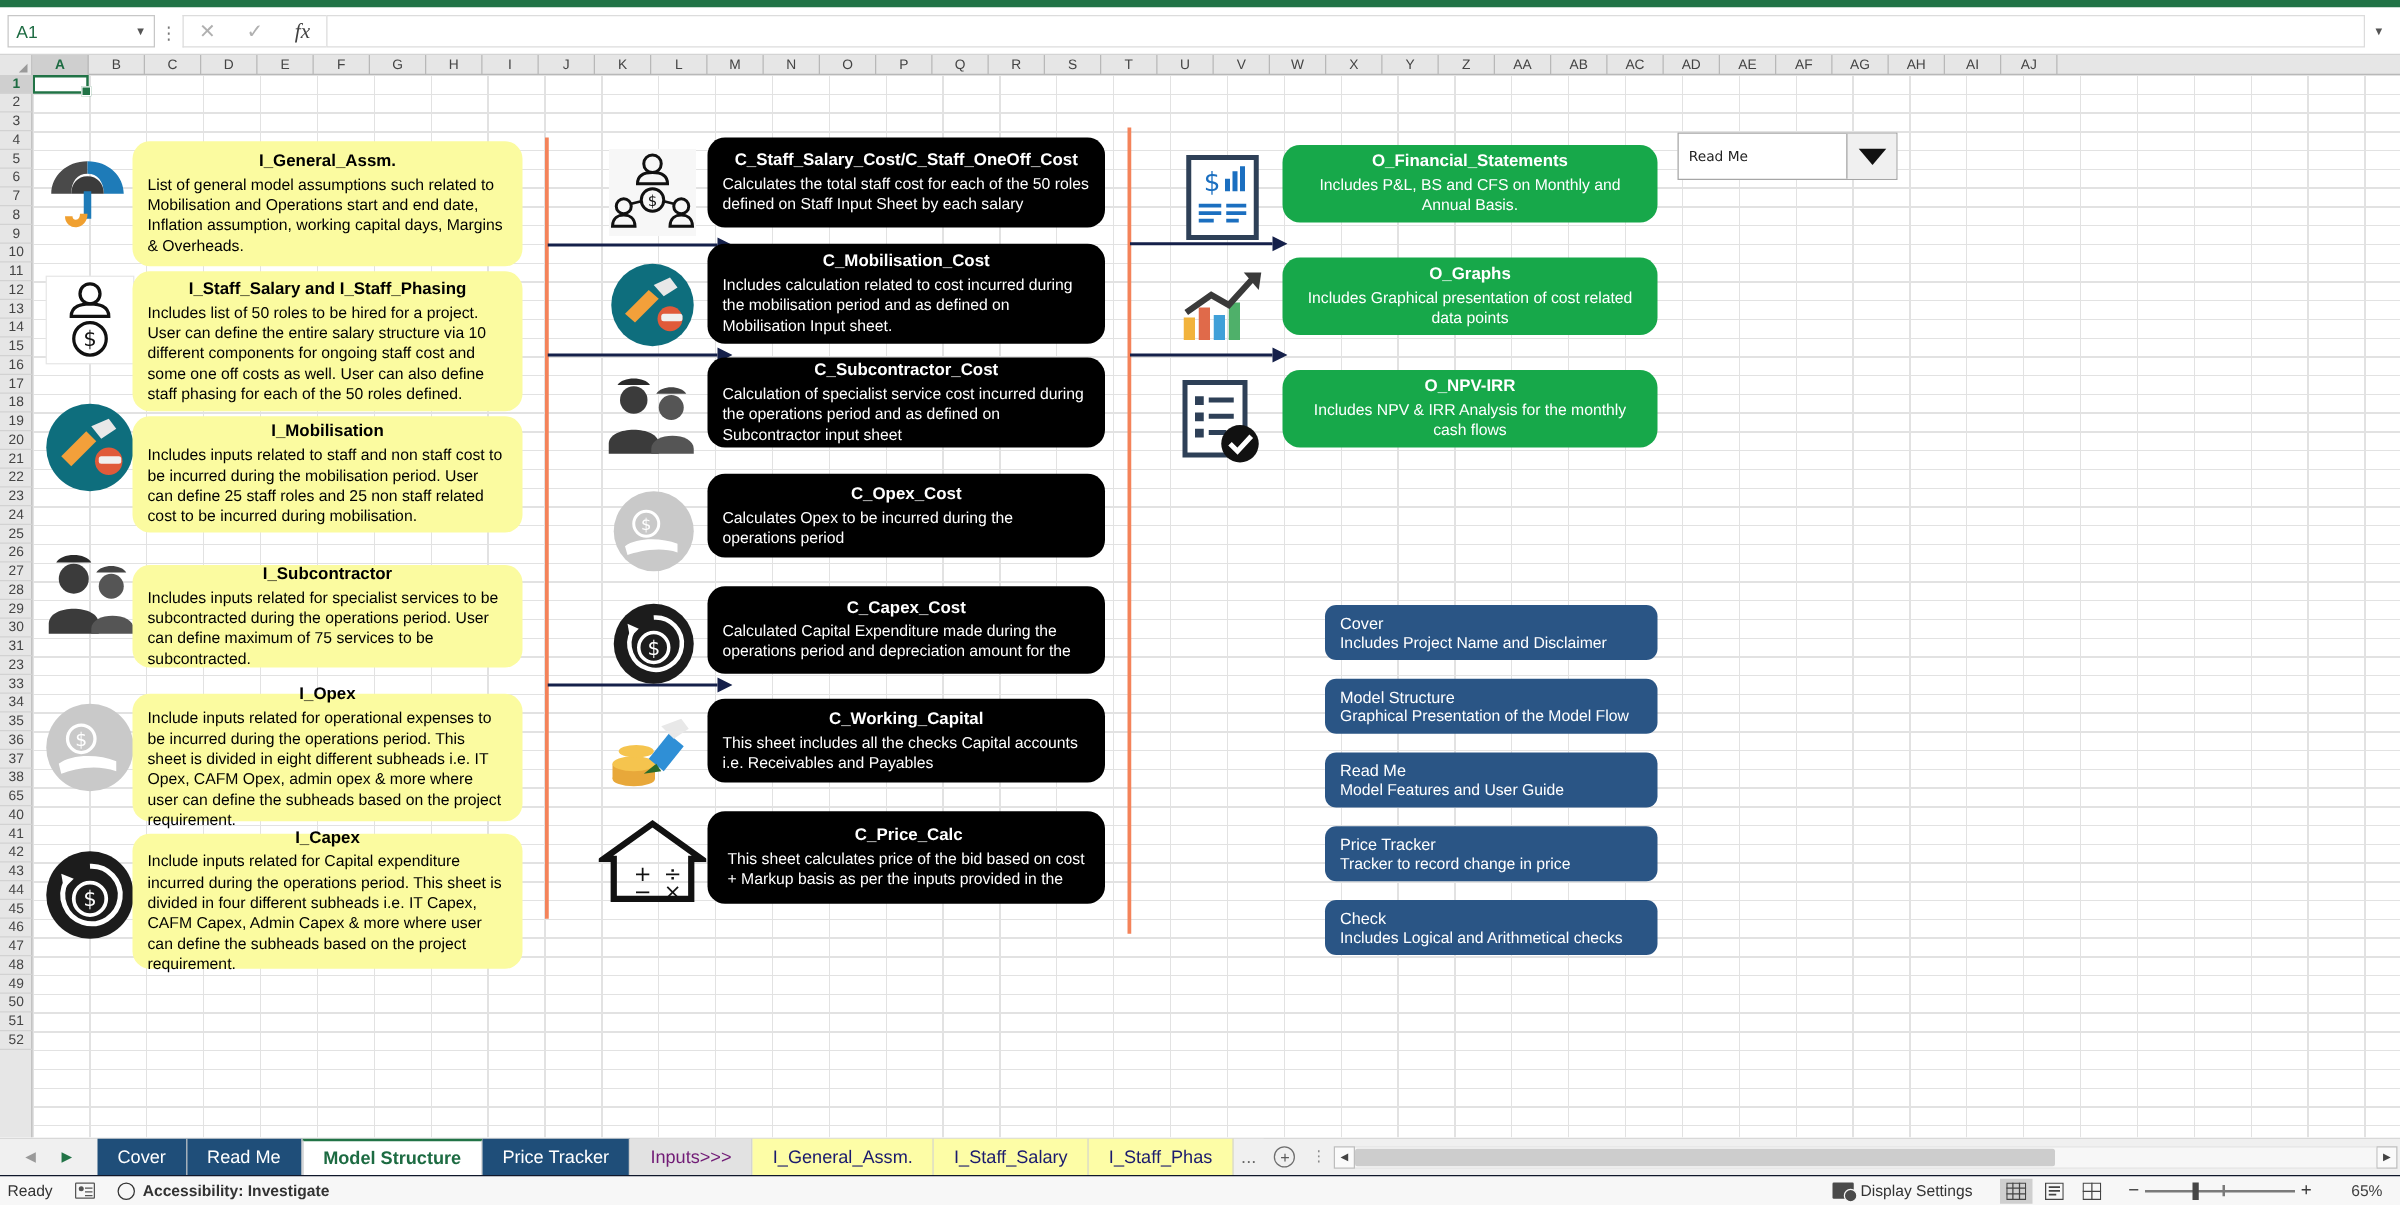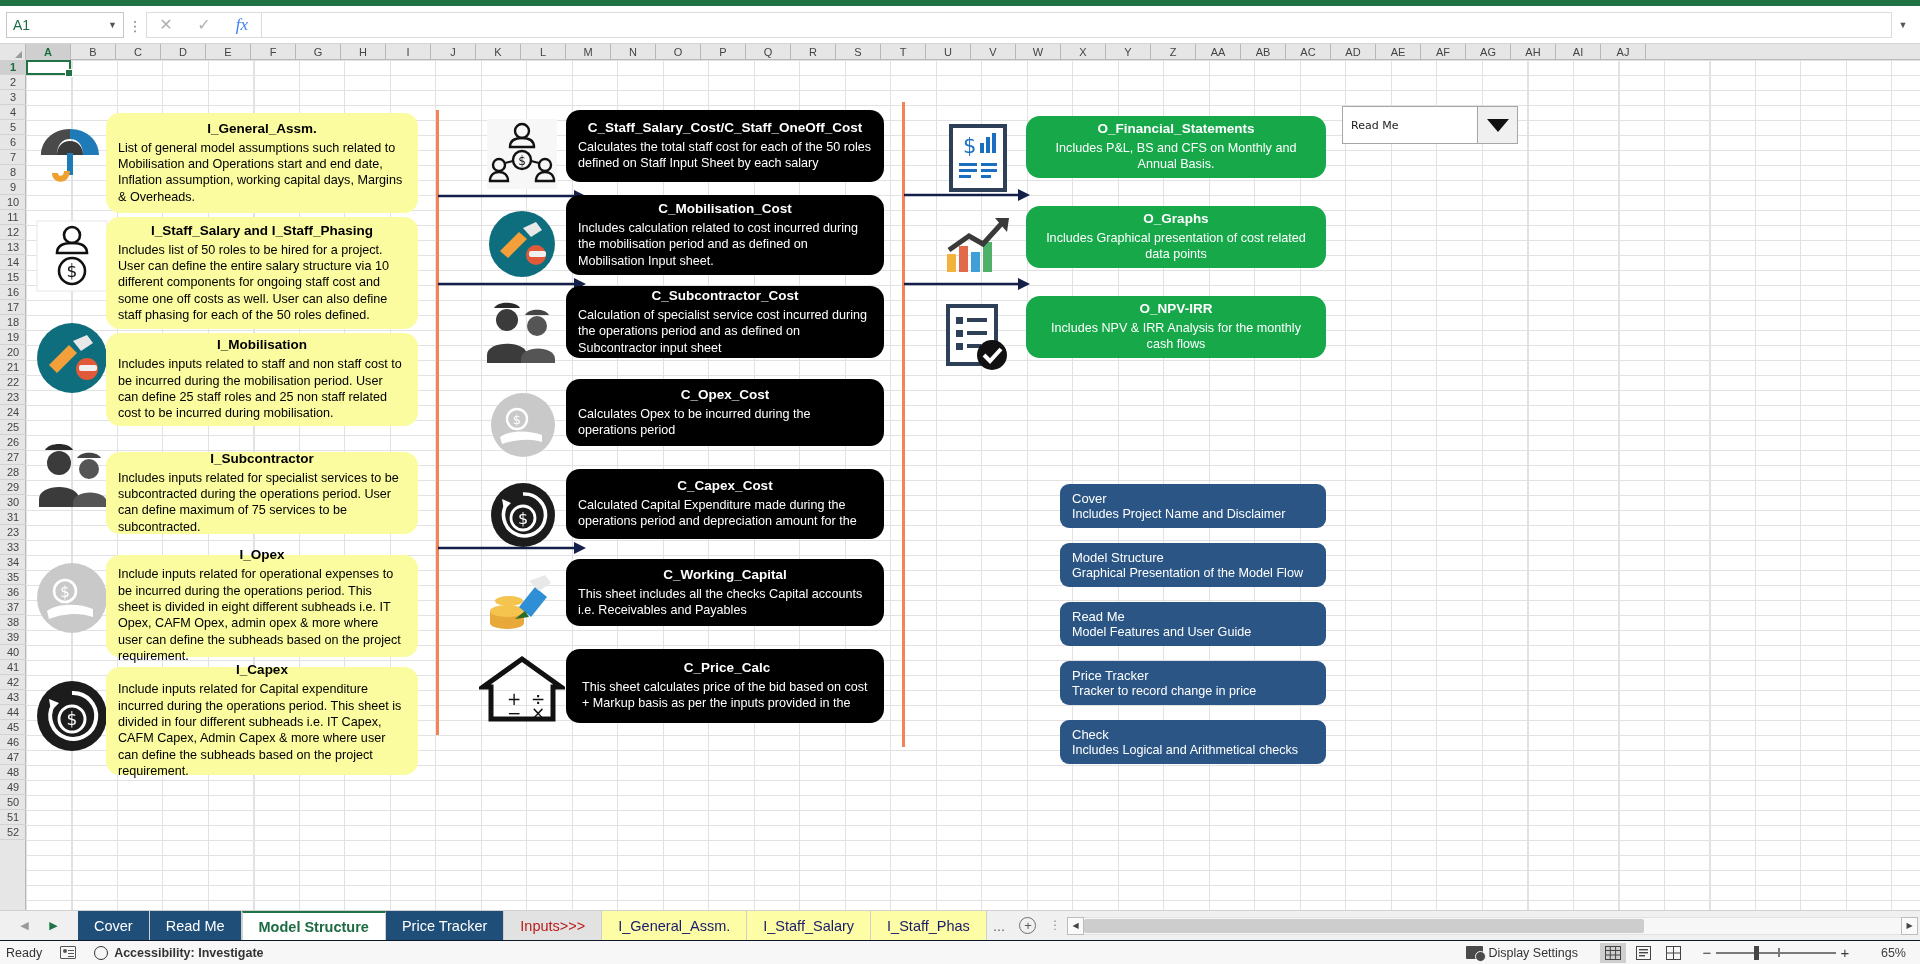--- a/index.html
+++ b/index.html
@@ -46,21 +46,21 @@
     display: flex; align-items: center;
     height: 26px;
     border: 1px solid #dcdcdc; border-right: none;
     background: #fff;
   }
   .fx-btn {
     width: 38px; height: 24px;
     display: flex; align-items: center; justify-content: center;
     color: #b0b0b0; font-size: 16px;
   }
-  .fx-btn.italic { font-style: italic; color: #3b82f6; font-family: "Liberation Serif", serif; font-size: 17px;}
+  .fx-btn.italic { font-style: italic; color: #404040; font-family: "Liberation Serif", serif; font-size: 17px;}
   .formula-input {
     flex: 1; height: 26px;
     border: 1px solid #dcdcdc;
     background: #fff;
     font-size: 13px; color: #222;
     padding: 0 6px;
     display: flex; align-items: center;
   }
   .fb-down {
     width: 22px; height: 26px;
@@ -277,21 +277,21 @@
   .tab {
     display: flex; align-items: center; justify-content: center;
     padding: 0 16px;
     font-size: 14.5px;
     border-right: 1px solid #cfcfcf;
     white-space: nowrap;
   }
   .tab.navy   { background: #1F4E79; color: #ffffff; }
   .tab.active { background: #ffffff; color: #1d6b42; font-weight: bold;
                 border-top: 2px solid #217346; border-left:1px solid #d0d0d0; border-right:1px solid #d0d0d0;}
-  .tab.gray   { background: #e2e2e2; color: #b91c1c; }
+  .tab.gray   { background: #e2e2e2; color: #701a75; }
   .tab.yellow { background: #FDFDA6; color: #1a1a6e; }
   .tab.ellipsis { background: #f0f0f0; color: #666; padding: 0 6px; border-right:none;}
   .tab-add {
     width: 34px;
     display: flex; align-items: center; justify-content: center;
     color: #5a5a5a;
   }
   .tab-add .plus-circle {
     width: 17px; height: 17px; border-radius: 50%;
     border: 1.4px solid #6e6e6e;
@@ -487,21 +487,21 @@
       <div class="rh">29</div>
       <div class="rh">30</div>
       <div class="rh">31</div>
       <div class="rh">23</div>
       <div class="rh">33</div>
       <div class="rh">34</div>
       <div class="rh">35</div>
       <div class="rh">36</div>
       <div class="rh">37</div>
       <div class="rh">38</div>
-      <div class="rh">39</div>
+      <div class="rh">65</div>
       <div class="rh">40</div>
       <div class="rh">41</div>
       <div class="rh">42</div>
       <div class="rh">43</div>
       <div class="rh">44</div>
       <div class="rh">45</div>
       <div class="rh">46</div>
       <div class="rh">47</div>
       <div class="rh">48</div>
       <div class="rh">49</div>

